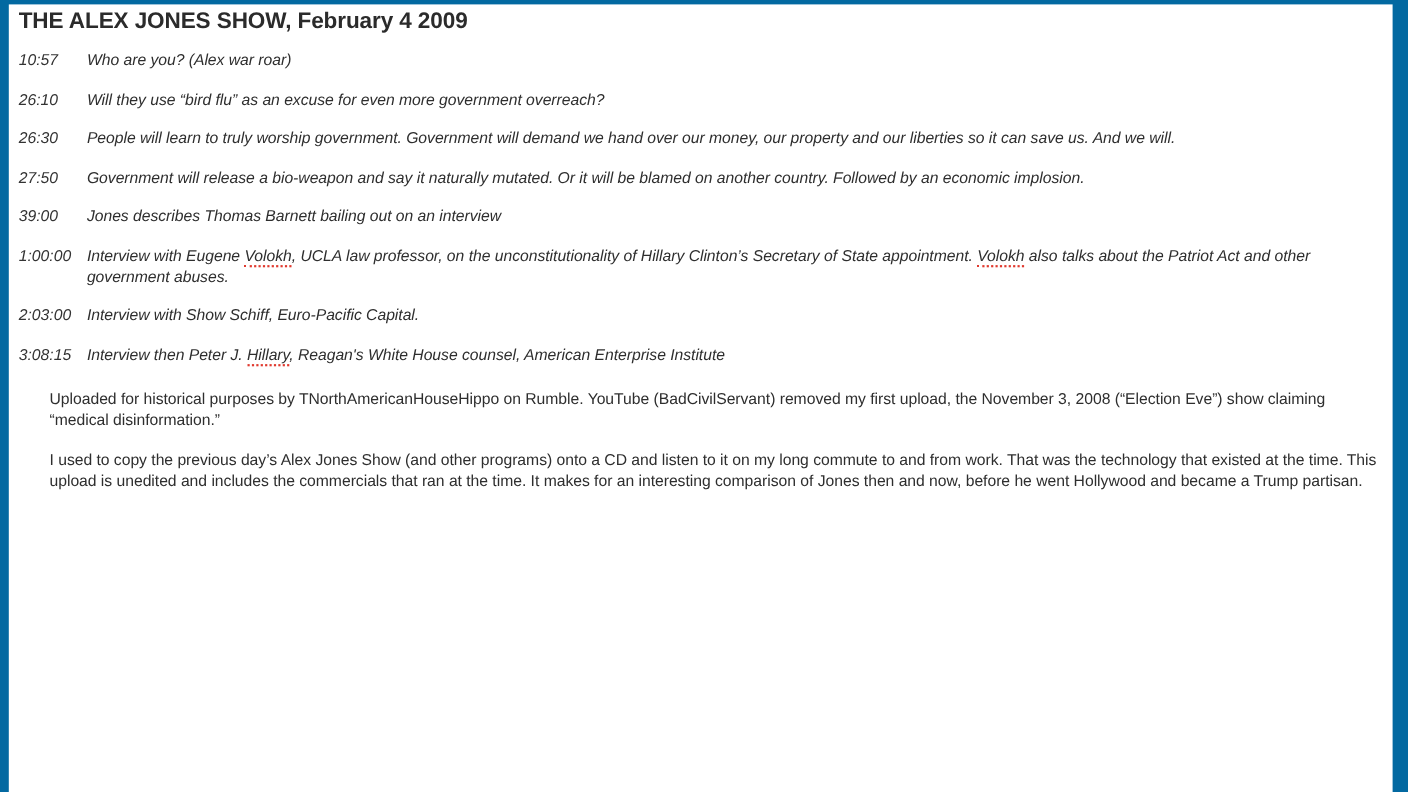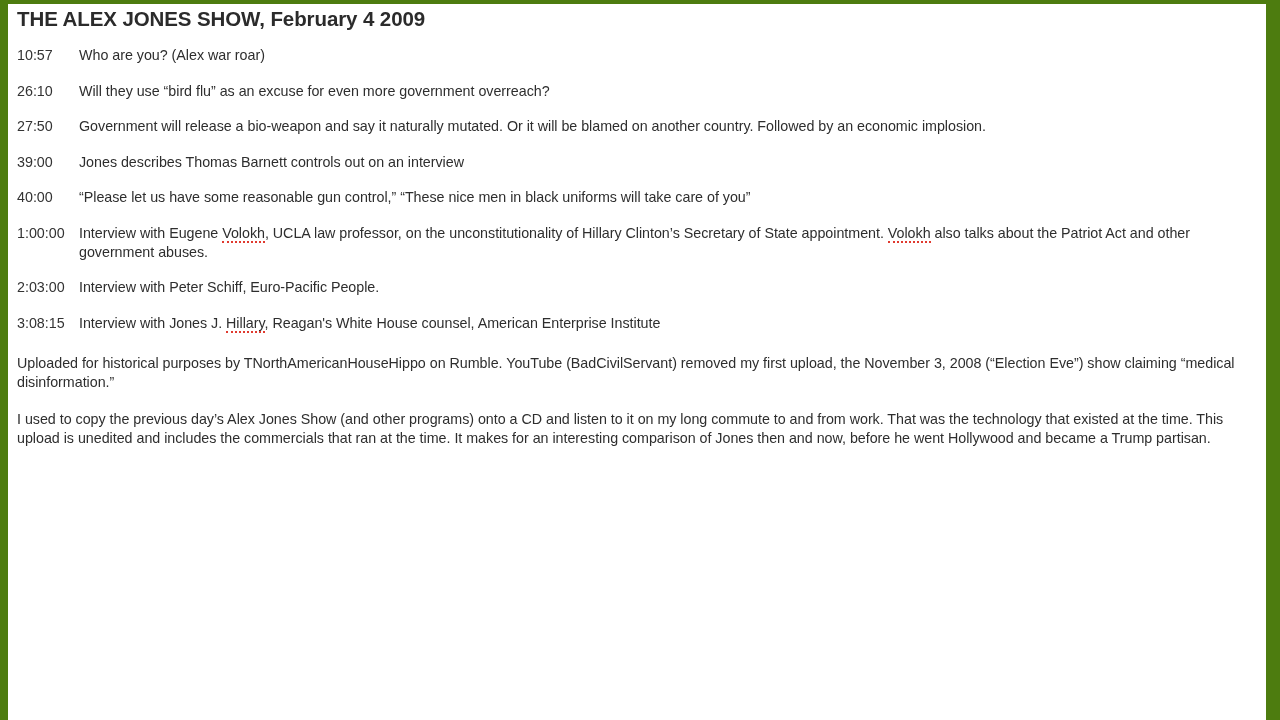--- a/index.html
+++ b/index.html
@@ -11,21 +11,21 @@
     width: 1280px;
     height: 720px;
     overflow: hidden;
     font-family: "Liberation Sans", sans-serif;
   }
 
   #page {
     position: relative;
     width: 1280px;
     height: 720px;
-    background: #4d7c0f;
+    background: #0369a1;
     box-sizing: border-box;
   }
 
   
   #canvas {
     position: absolute;
     left: 8px;
     top: 4px;
     width: 1258px;
     height: 716px;
@@ -47,20 +47,21 @@
     color: #2b2b2b;
     letter-spacing: -0.1px;
     margin: 0 0 14px 0;
     line-height: 26px;
     white-space: nowrap;
   }
 
   .chapters {
     margin: 0;
     padding: 0;
+    font-style: italic;
   }
 
   .chapter-row {
     display: flex;
     align-items: flex-start;
     margin-bottom: 16.5px;
     line-height: 19px;
   }
 
   .chapter-time {
@@ -72,20 +73,21 @@
 
   .chapter-text {
     flex: 1 1 auto;
     font-size: 14.3px;
     color: #2e2e2e;
     letter-spacing: -0.03px;
   }
 
   .notes {
     margin-top: 21px;
+    margin-left: 28px;
   }
 
   .note-para {
     font-size: 14.3px;
     color: #2e2e2e;
     line-height: 19px;
     letter-spacing: -0.03px;
     margin: 0 0 18px 0;
   }
   .note-para:last-child { margin-bottom: 0; }
@@ -109,42 +111,42 @@
       <div class="chapters" id="chapters-list">
           <div class="chapter-row">
             <div class="chapter-time">10:57</div>
             <div class="chapter-text">Who are you? (Alex war roar)</div>
           </div>
           <div class="chapter-row">
             <div class="chapter-time">26:10</div>
             <div class="chapter-text">Will they use “bird flu” as an excuse for even more government overreach?</div>
           </div>
           <div class="chapter-row">
+            <div class="chapter-time">26:30</div>
+            <div class="chapter-text">People will learn to truly worship government. Government will demand we hand over our money, our property  and our liberties so it can save us. And we will.</div>
+          </div>
+          <div class="chapter-row">
             <div class="chapter-time">27:50</div>
             <div class="chapter-text">Government will release a bio-weapon and say it naturally mutated. Or it will be blamed on another country. Followed by an economic implosion.</div>
           </div>
           <div class="chapter-row">
             <div class="chapter-time">39:00</div>
-            <div class="chapter-text">Jones describes Thomas Barnett controls out on an interview</div>
-          </div>
-          <div class="chapter-row">
-            <div class="chapter-time">40:00</div>
-            <div class="chapter-text">“Please let us have some reasonable gun control,” “These nice men in black uniforms will take care of you”</div>
+            <div class="chapter-text">Jones describes Thomas Barnett bailing out on an interview</div>
           </div>
           <div class="chapter-row">
             <div class="chapter-time">1:00:00</div>
             <div class="chapter-text"><span>Interview with Eugene </span><span class="misspelled">Volokh</span><span>, UCLA law professor, on the unconstitutionality of Hillary Clinton’s Secretary of State appointment. </span><span class="misspelled">Volokh</span><span> also talks about the Patriot Act and other government abuses.</span></div>
           </div>
           <div class="chapter-row">
             <div class="chapter-time">2:03:00</div>
-            <div class="chapter-text">Interview with Peter Schiff, Euro-Pacific People.</div>
+            <div class="chapter-text">Interview with Show Schiff, Euro-Pacific Capital.</div>
           </div>
           <div class="chapter-row">
             <div class="chapter-time">3:08:15</div>
-            <div class="chapter-text"><span>Interview with Jones J. </span><span class="misspelled">Hillary</span><span>, Reagan's White House counsel, American Enterprise Institute</span></div>
+            <div class="chapter-text"><span>Interview then Peter J. </span><span class="misspelled">Hillary</span><span>, Reagan's White House counsel, American Enterprise Institute</span></div>
           </div>
         </div>
 
       <div class="notes" id="notes-list">
           <p class="note-para">Uploaded for historical purposes by TNorthAmericanHouseHippo on Rumble. YouTube (BadCivilServant) removed my first upload, the November 3, 2008 (“Election Eve”) show claiming “medical disinformation.”</p>
           <p class="note-para">I used to copy the previous day’s Alex Jones Show (and other programs) onto a CD and listen to it on my long commute to and from work. That was the technology that existed at the time.  This upload is unedited and includes the commercials that ran at the time. It makes for an interesting comparison of Jones then and now, before he went Hollywood and became a Trump partisan.</p>
         </div>
 
     </div>
   </div>

